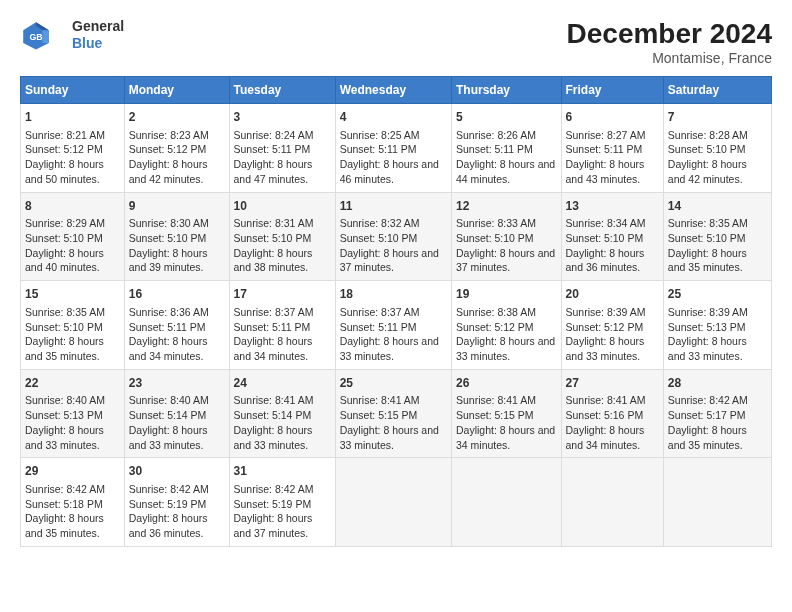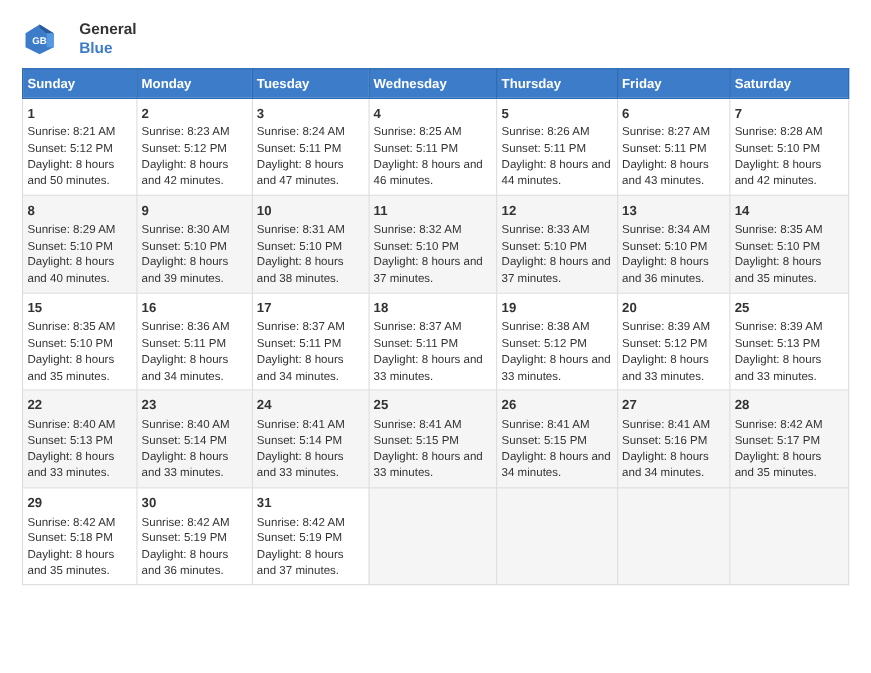--- a/index.html
+++ b/index.html
@@ -103,20 +103,22 @@
         <polygon points="20,4 36,14 28,14 20,8" fill="#2a5a9f"></polygon>
         <polygon points="28,14 36,14 36,30 28,30" fill="#5599e0"></polygon>
         <text x="20" y="26" text-anchor="middle" fill="white" font-size="11" font-weight="bold">GB</text>
       </svg>
       <div class="logo-text">
         <div><span class="general">General</span></div>
         <div><span class="blue">Blue</span></div>
       </div>
     </div>
     <div class="title-block">
+      <h1>December 2024</h1>
+      <h2>Montamise, France</h2>
     </div>
   </div>
 
   <table>
     <thead>
       <tr>
         <th>Sunday</th>
         <th>Monday</th>
         <th>Tuesday</th>
         <th>Wednesday</th>

